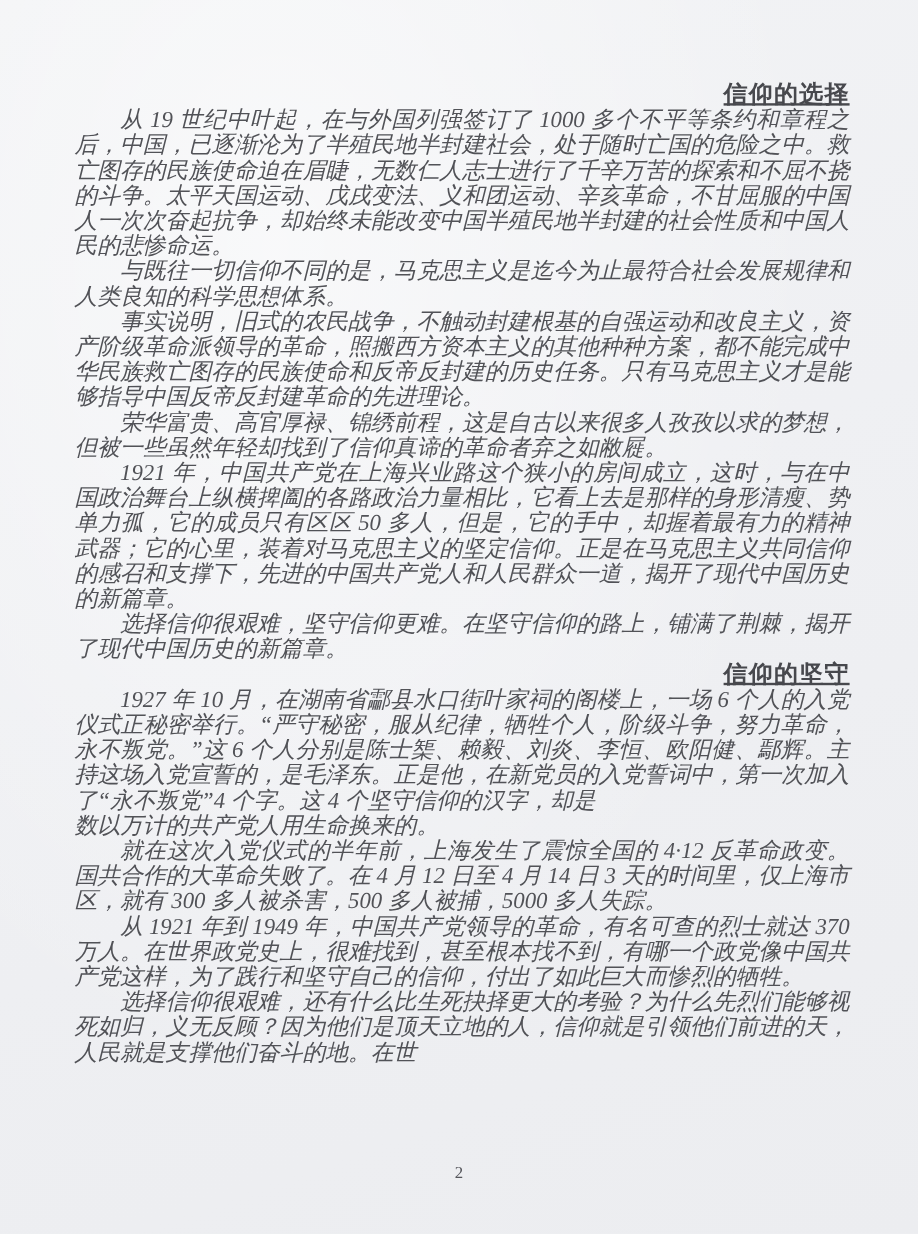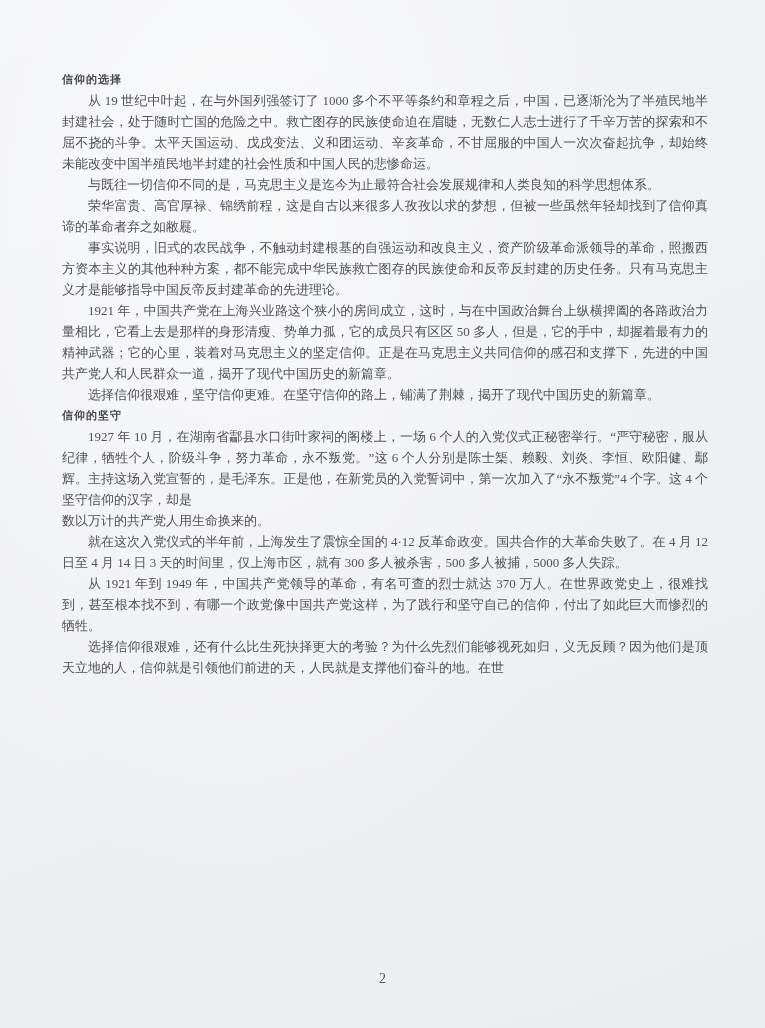--- a/index.html
+++ b/index.html
@@ -23,34 +23,36 @@
     color: #515257;
   }
   .content {
     position: absolute;
     left: 62px;
     top: 69px;
     width: 646px;
   }
   .content h2 {
     margin: 0;
-    font-size: 11px;
+    font-size: 20px;
     line-height: 21px;
     font-weight: bold;
-    text-align: left;
+    text-align: right;
     color: #47484d;
     letter-spacing: 1px;
+    text-decoration: underline;
   }
   .content p {
     margin: 0;
-    font-size: 13px;
+    font-size: 19px;
     line-height: 21px;
     text-align: justify;
     text-indent: 2em;
     color: #515257;
+    font-style: italic;
   }
   .content p.no-indent {
     text-indent: 0;
   }
   .footer {
     position: absolute;
     left: 0;
     top: 971px;
     width: 100%;
     text-align: center;
@@ -60,22 +62,22 @@
   }
 </style>
 </head>
 <body>
 
 <div class="page">
   <div class="content" id="doc-content">
       <h2>信仰的选择</h2>
       <p>从 19 世纪中叶起，在与外国列强签订了 1000 多个不平等条约和章程之后，中国，已逐渐沦为了半殖民地半封建社会，处于随时亡国的危险之中。救亡图存的民族使命迫在眉睫，无数仁人志士进行了千辛万苦的探索和不屈不挠的斗争。太平天国运动、戊戌变法、义和团运动、辛亥革命，不甘屈服的中国人一次次奋起抗争，却始终未能改变中国半殖民地半封建的社会性质和中国人民的悲惨命运。</p>
       <p>与既往一切信仰不同的是，马克思主义是迄今为止最符合社会发展规律和人类良知的科学思想体系。</p>
+      <p>事实说明，旧式的农民战争，不触动封建根基的自强运动和改良主义，资产阶级革命派领导的革命，照搬西方资本主义的其他种种方案，都不能完成中华民族救亡图存的民族使命和反帝反封建的历史任务。只有马克思主义才是能够指导中国反帝反封建革命的先进理论。</p>
       <p>荣华富贵、高官厚禄、锦绣前程，这是自古以来很多人孜孜以求的梦想，但被一些虽然年轻却找到了信仰真谛的革命者弃之如敝屣。</p>
-      <p>事实说明，旧式的农民战争，不触动封建根基的自强运动和改良主义，资产阶级革命派领导的革命，照搬西方资本主义的其他种种方案，都不能完成中华民族救亡图存的民族使命和反帝反封建的历史任务。只有马克思主义才是能够指导中国反帝反封建革命的先进理论。</p>
       <p>1921 年，中国共产党在上海兴业路这个狭小的房间成立，这时，与在中国政治舞台上纵横捭阖的各路政治力量相比，它看上去是那样的身形清瘦、势单力孤，它的成员只有区区 50 多人，但是，它的手中，却握着最有力的精神武器；它的心里，装着对马克思主义的坚定信仰。正是在马克思主义共同信仰的感召和支撑下，先进的中国共产党人和人民群众一道，揭开了现代中国历史的新篇章。</p>
       <p>选择信仰很艰难，坚守信仰更难。在坚守信仰的路上，铺满了荆棘，揭开了现代中国历史的新篇章。</p>
       <h2>信仰的坚守</h2>
       <p>1927 年 10 月，在湖南省酃县水口街叶家祠的阁楼上，一场 6 个人的入党仪式正秘密举行。“严守秘密，服从纪律，牺牲个人，阶级斗争，努力革命，永不叛党。”这 6 个人分别是陈士榘、赖毅、刘炎、李恒、欧阳健、鄢辉。主持这场入党宣誓的，是毛泽东。正是他，在新党员的入党誓词中，第一次加入了“永不叛党”4 个字。这 4 个坚守信仰的汉字，却是</p>
       <p class="no-indent">数以万计的共产党人用生命换来的。</p>
       <p>就在这次入党仪式的半年前，上海发生了震惊全国的 4·12 反革命政变。国共合作的大革命失败了。在 4 月 12 日至 4 月 14 日 3 天的时间里，仅上海市区，就有 300 多人被杀害，500 多人被捕，5000 多人失踪。</p>
       <p>从 1921 年到 1949 年，中国共产党领导的革命，有名可查的烈士就达 370 万人。在世界政党史上，很难找到，甚至根本找不到，有哪一个政党像中国共产党这样，为了践行和坚守自己的信仰，付出了如此巨大而惨烈的牺牲。</p>
       <p>选择信仰很艰难，还有什么比生死抉择更大的考验？为什么先烈们能够视死如归，义无反顾？因为他们是顶天立地的人，信仰就是引领他们前进的天，人民就是支撑他们奋斗的地。在世</p>
     </div>
   <div class="footer">2</div>

